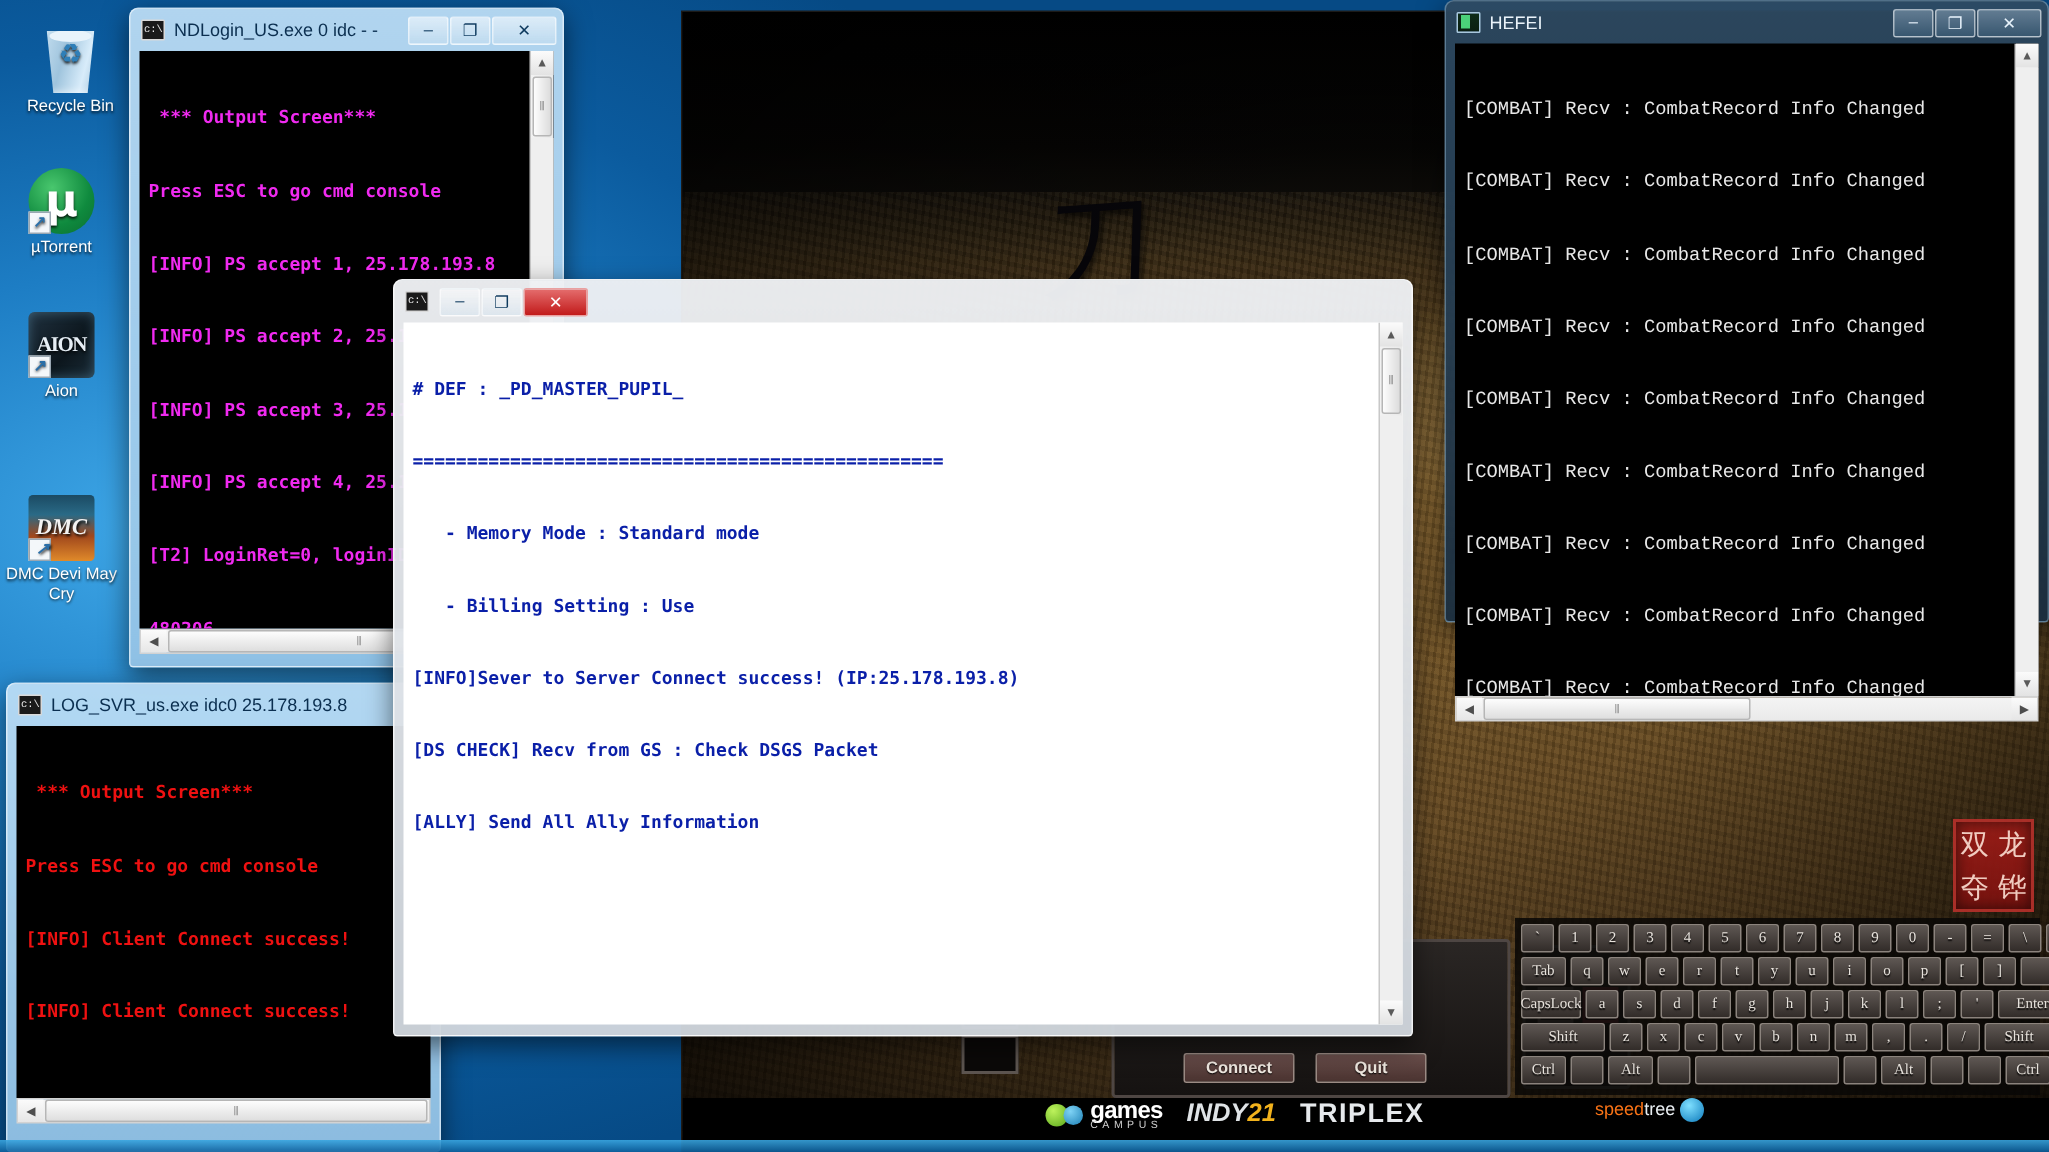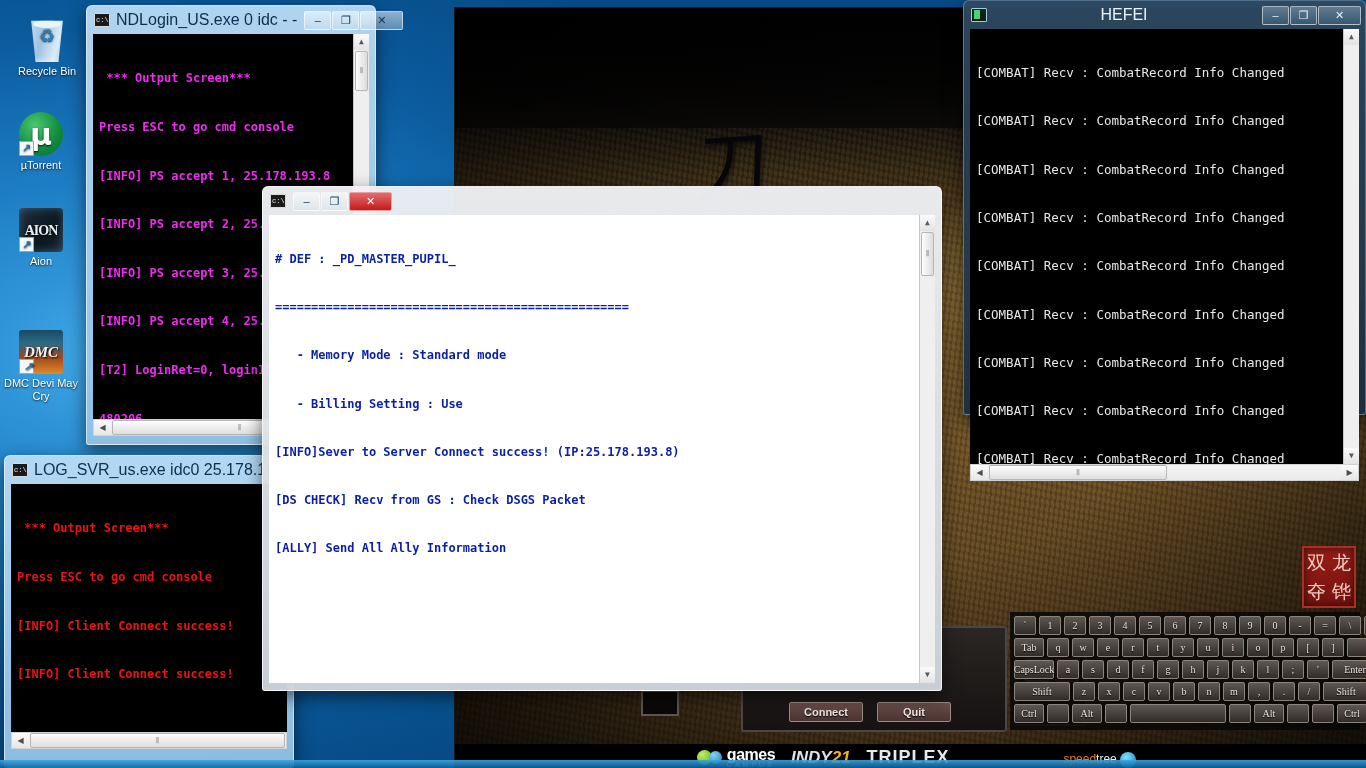--- a/index.html
+++ b/index.html
@@ -65,23 +65,23 @@
     background: linear-gradient(#9e1d18, #7c120f);
     border: 2px solid #b3302a;
     display: grid; grid-template-columns: 1fr 1fr; align-items:center; justify-items:center;
     color: #ffd9ce; font-size: 19px; font-family: "DejaVu Sans", sans-serif;
     opacity: .93;
     box-shadow: inset 0 0 10px rgba(0,0,0,.6);
   }
 
   
   .branding {
-    position: absolute; left: 0; bottom: 0; width: 911px; height: 24px;
+    position: absolute; left: 0; bottom: 0; width: 911px; height: 36px;
     background: #000;
-    display: flex; align-items: flex-end; justify-content: center; gap: 16px; padding-left: 12px;
+    display: flex; align-items: flex-start; justify-content: center; gap: 16px; padding-left: 12px;
   }
   .brand { display:flex; align-items:center; gap:5px; }
   .brand-dot { width: 15px; height: 15px; border-radius: 50%;
     background: radial-gradient(circle at 35% 30%, #bdf25c, #5aa81b); }
   .brand-dot2 { width: 13px; height: 13px; border-radius: 50%; margin-left:-8px;
     background: radial-gradient(circle at 35% 30%, #7fd3f5, #1c7fb5); }
   .brand-games { color:#fff; font-weight:bold; font-size:16px; letter-spacing:-0.5px; }
   .brand-campus { color:#cfcfcf; font-size:7px; letter-spacing:3px; display:block; margin-top:-3px;}
   .brand-indy { color:#dfe3e6; font-weight:bold; font-size:17px; font-style:italic; letter-spacing:0px;}
   .brand-indy i { color:#f2b21c; font-style:italic; }
@@ -205,21 +205,21 @@
     height: 28px; display: flex; align-items: center; padding: 0 4px 0 7px;
     gap: 6px; user-select: none;
   }
   .tb-icon {
     width: 16px; height: 14px; background: #1a1a1a; border: 1px solid #d9d9d9;
     color: #eaeaea; font-size: 7px; line-height: 12px; text-align: left; padding-left:1px;
     font-family: "Liberation Mono", monospace; flex: 0 0 auto; border-radius:1px;
   }
   .tb-icon.green { background: linear-gradient(#0d2b18,#0a1f12); border-color:#a8c7dd; }
   .tb-icon.green::after{content:"";display:block;width:6px;height:9px;background:#4bd17a;margin:1px 0 0 1px;}
-  .tb-title { font-size: 16px; color: #0b2f50; white-space: nowrap; flex: 1 1 auto; text-align: center; }
+  .tb-title { font-size: 12px; color: #0b2f50; white-space: nowrap; flex: 1 1 auto; }
   .tb-title.light { color: #eaf3fa; }
   .tb-buttons { display: flex; gap: 0; align-items: center; }
   .wbtn {
     width: 27px; height: 19px; margin-left: 1px;
     border: 1px solid rgba(255,255,255,.55);
     border-radius: 2px;
     background: linear-gradient(rgba(255,255,255,.55), rgba(210,228,242,.4));
     display:flex; align-items:center; justify-content:center;
     font-size: 11px; color: #0e3a5e; cursor: pointer;
   }
@@ -233,21 +233,21 @@
     background: #000; margin: 0 6px;
     position: relative; overflow: hidden;
     font-family: "DejaVu Sans Mono", "Liberation Mono", monospace;
     font-size: 12px; line-height: 16.2px;
     padding: 4px 2px 2px 6px;
     white-space: pre;
   }
   .console-body.white { background: #fff; }
   .txt-magenta { color: #f02af0; font-weight: bold; }
   .txt-red { color: #ef1111; font-weight: bold; }
-  .txt-white { color: #e8e8e8; }
+  .txt-white { color: #e8e8e8; font-family: Liberation Mono, monospace; }
   .txt-navy { color: #0a1fa8; font-weight: bold; }
 
   
   .vscroll {
     position: absolute; right: 0; top: 0; bottom: 0; width: 16px;
     background: linear-gradient(90deg,#f2f2f2,#e9e9e9);
     border-left: 1px solid #c8c8c8;
     display: flex; flex-direction: column; align-items: center;
   }
   .sb-arrow {

